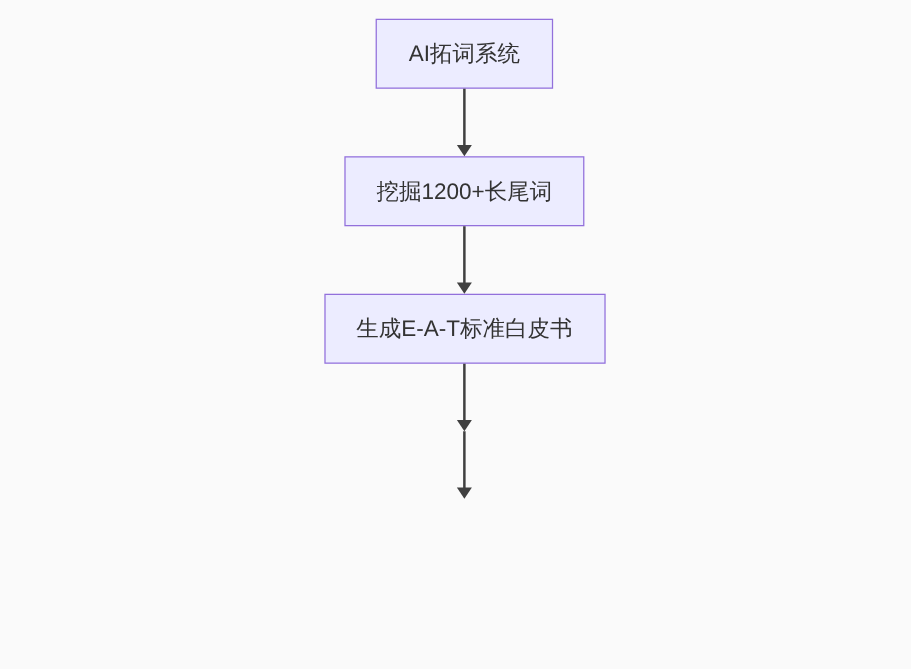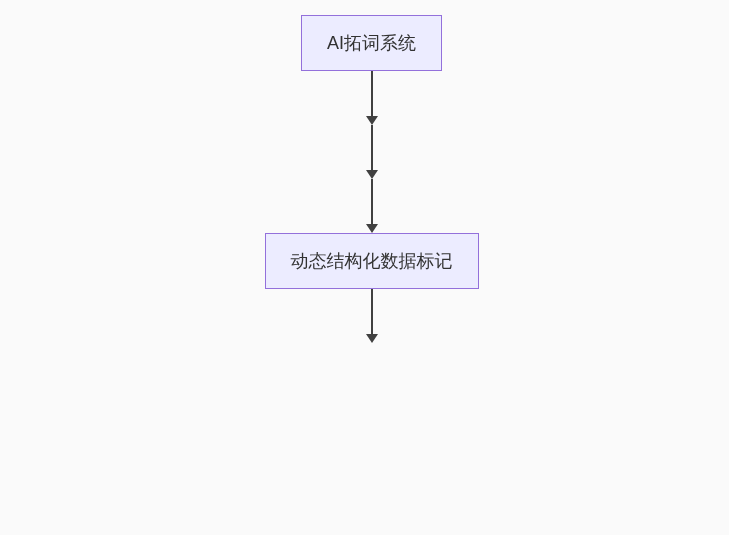--- a/index.html
+++ b/index.html
@@ -72,36 +72,39 @@
 
     <div class="node">
       <span>AI拓词系统</span>
     </div>
 
     <div class="arrow">
       <div class="line"></div>
       <div class="head"></div>
     </div>
 
+    <div class="node">
+      <span>挖掘1200+长尾词</span>
+    </div>
+
+    <div class="arrow">
+      <div class="line"></div>
+      <div class="head"></div>
+    </div>
+
+    <div class="node">
+      <span>生成E-A-T标准白皮书</span>
+    </div>
 
     <div class="arrow">
       <div class="line"></div>
       <div class="head"></div>
     </div>
 
 
     <div class="arrow">
       <div class="line"></div>
       <div class="head"></div>
     </div>
 
-    <div class="node">
-      <span>动态结构化数据标记</span>
-    </div>
-
-    <div class="arrow">
-      <div class="line"></div>
-      <div class="head"></div>
-    </div>
-
 
   </div>
 </div>
 
 </body></html>

